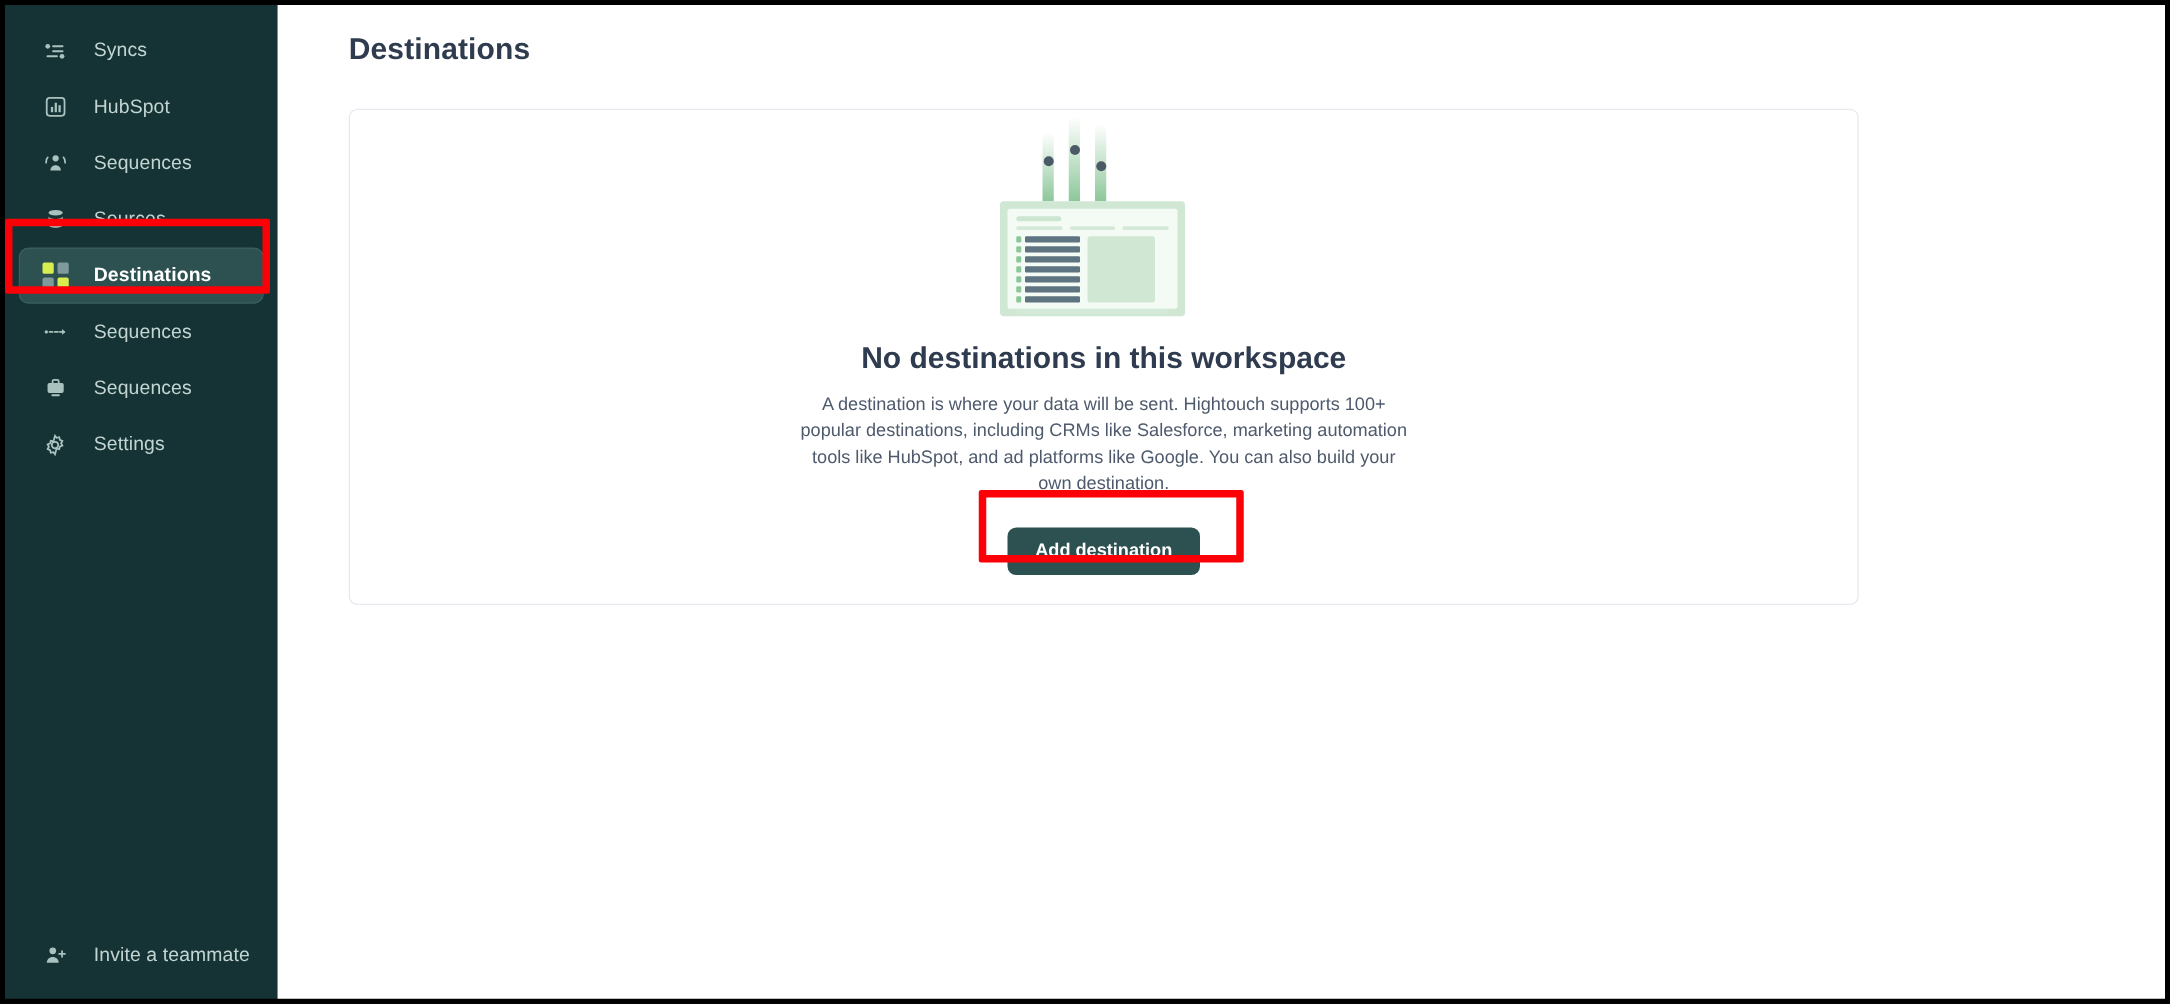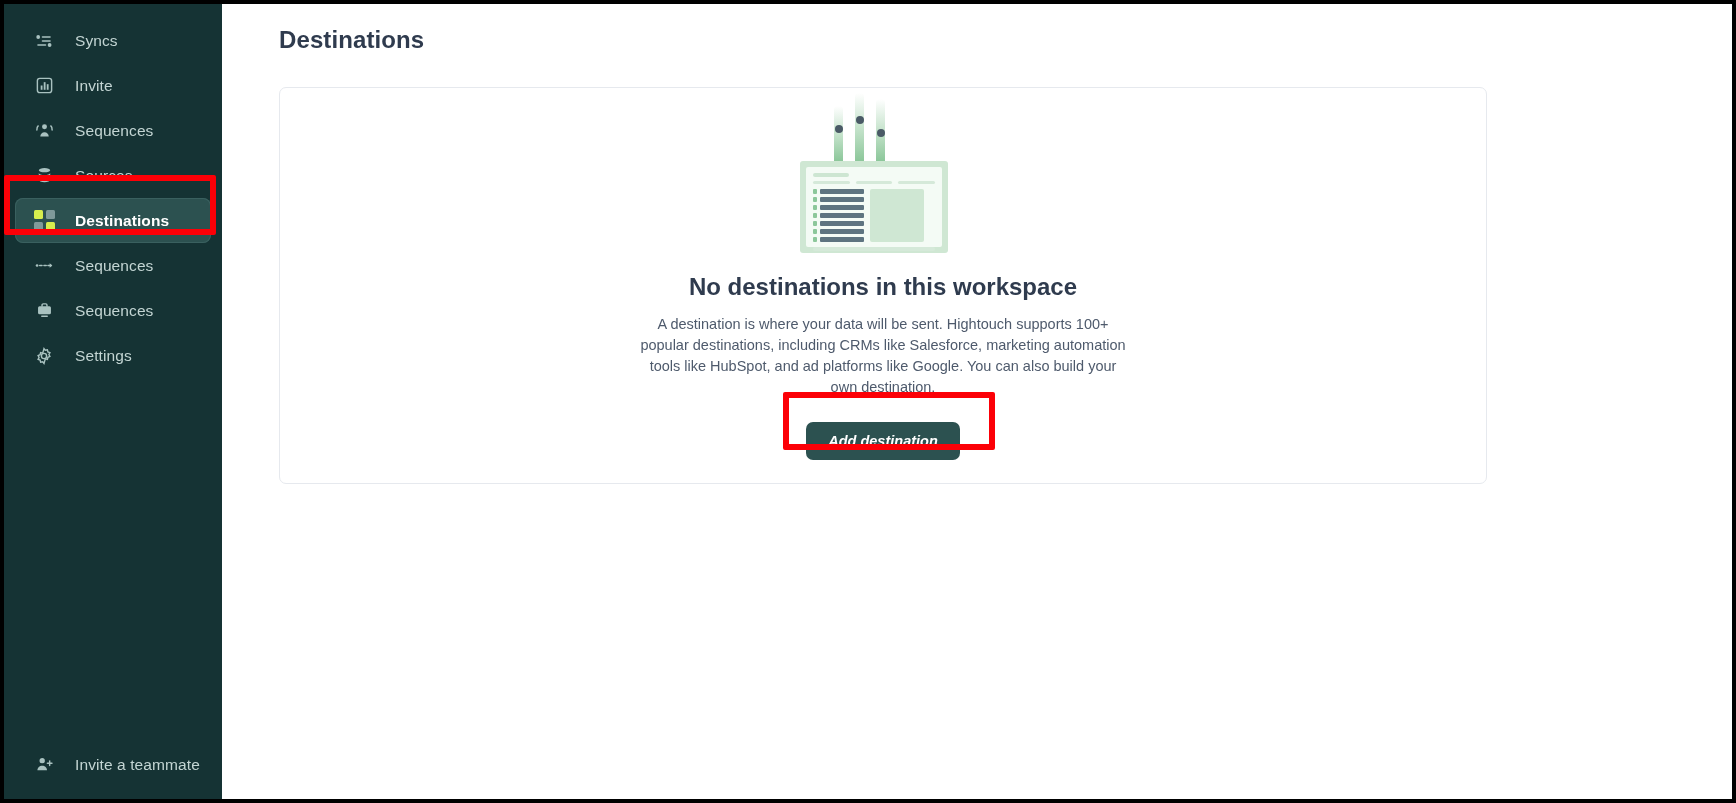--- a/index.html
+++ b/index.html
@@ -207,21 +207,20 @@
     margin-top: 24px;
     background: #2c5150;
     color: #ffffff;
     font-size: 14.5px;
     font-weight: 700;
     border: none;
     border-radius: 7px;
     padding: 11px 22px;
     cursor: pointer;
     font-family: "Liberation Sans", sans-serif;
-    font-style: italic;
   }
 </style>
 </head>
 <body>
 
 <div id="app">
 
   <div id="sidebar">
 
     <div class="nav-list">
@@ -241,21 +240,21 @@
 
       <div class="nav-item">
         <span class="nav-icon">
           <svg width="19" height="19" viewBox="0 0 20 20" fill="none" stroke="currentColor" stroke-width="1.5">
             <rect x="2.5" y="2.5" width="15" height="15" rx="2.5"></rect>
             <rect x="6" y="10" width="1.9" height="4.5" fill="currentColor" stroke="none"></rect>
             <rect x="9.2" y="6.5" width="1.9" height="8" fill="currentColor" stroke="none"></rect>
             <rect x="12.4" y="8.6" width="1.9" height="5.9" fill="currentColor" stroke="none"></rect>
           </svg>
         </span>
-        <span class="nav-label">Invite</span>
+        <span class="nav-label">HubSpot</span>
       </div>
 
       <div class="nav-item">
         <span class="nav-icon">
           <svg width="21" height="21" viewBox="0 0 22 22" fill="none" stroke="currentColor" stroke-width="1.5" stroke-linecap="round">
             <circle cx="11" cy="7" r="2.6" fill="currentColor" stroke="none"></circle>
             <path d="M6.6 17.2c0-2.6 2-4.4 4.4-4.4s4.4 1.8 4.4 4.4" fill="currentColor" stroke="none"></path>
             <path d="M4.4 6.2C3.1 7.3 3 9.2 3 10.6"></path>
             <path d="M17.6 6.2c1.3 1.1 1.4 3 1.4 4.4"></path>
           </svg>

